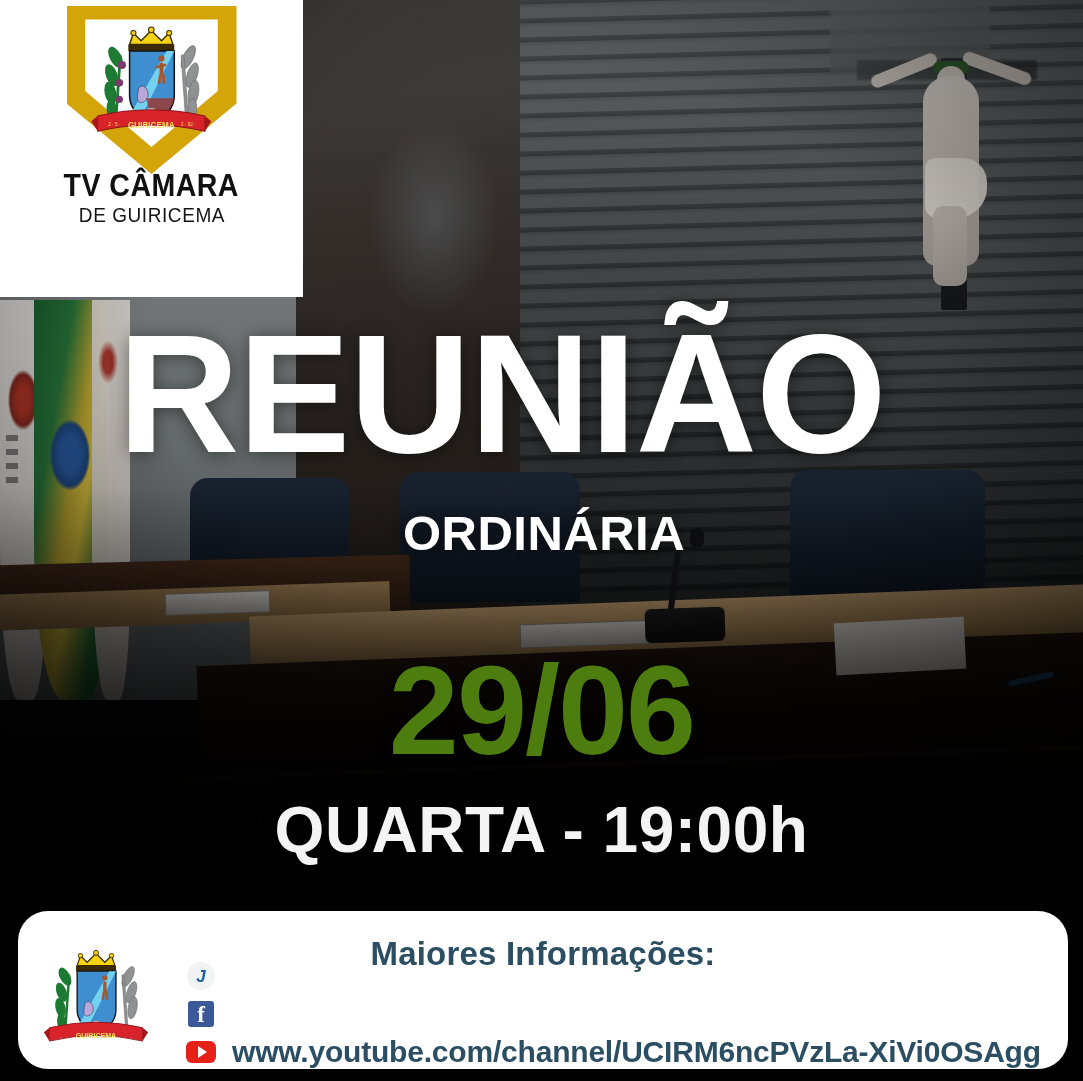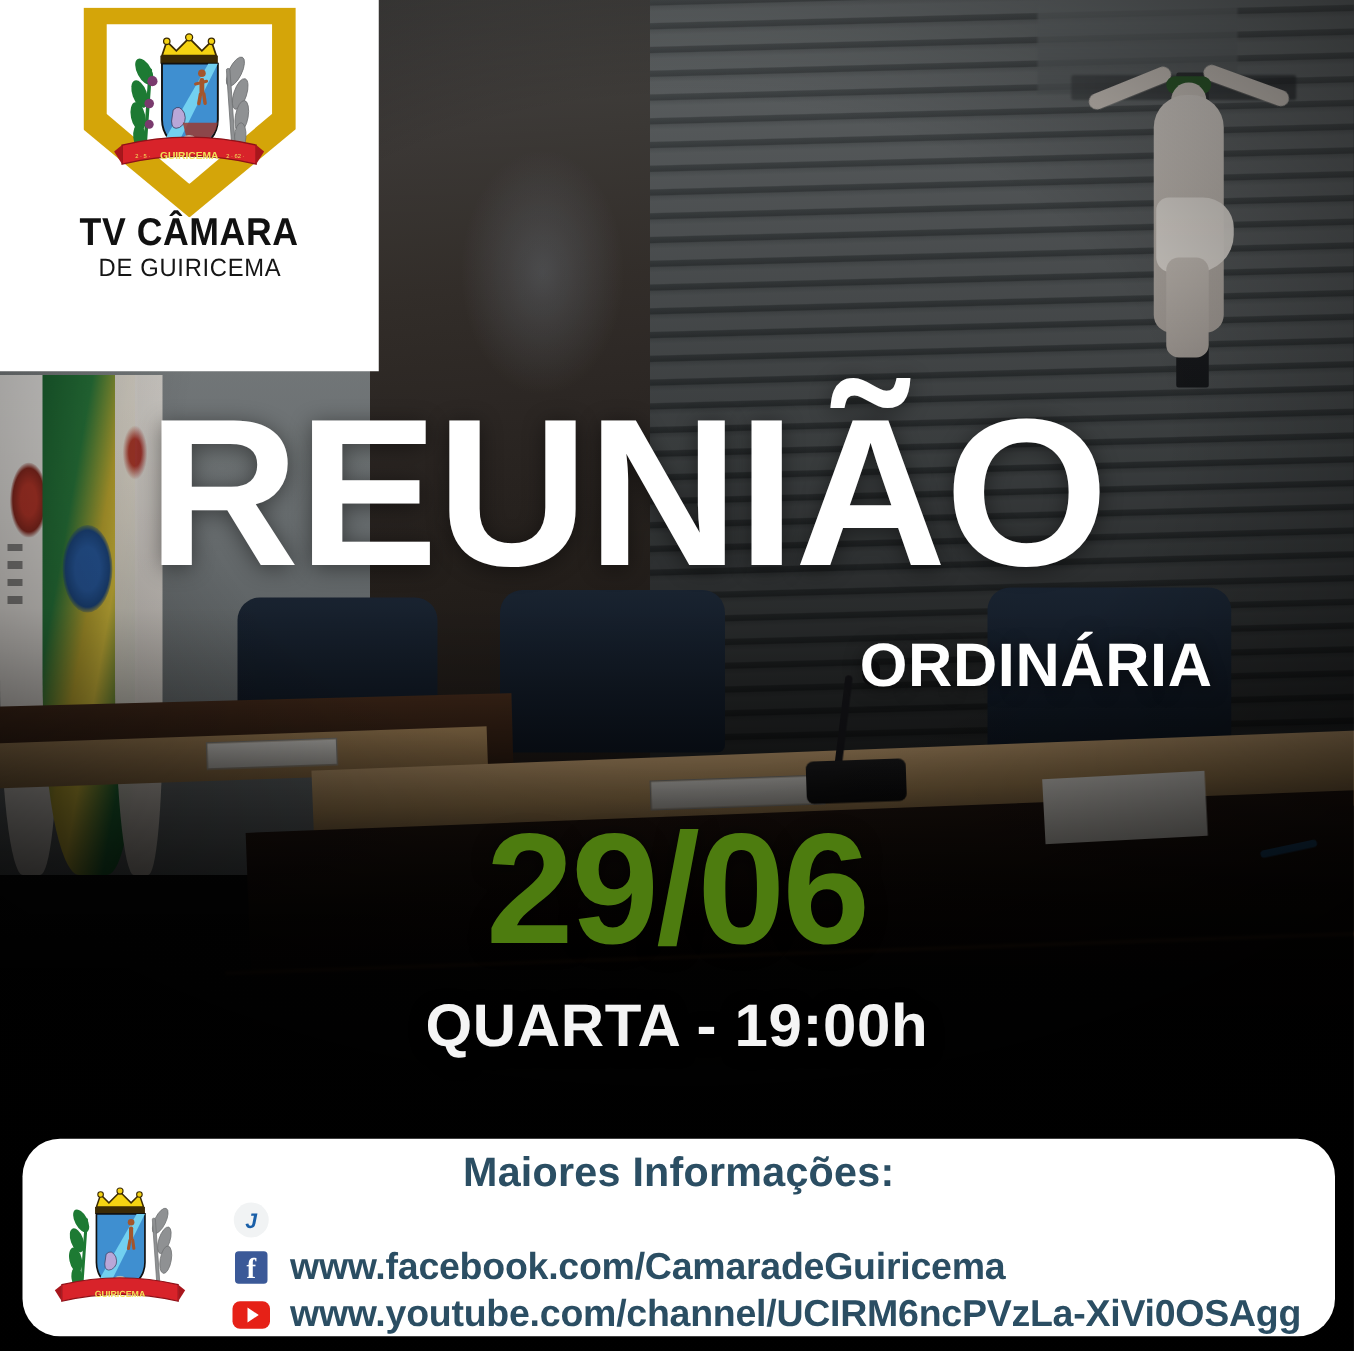--- a/index.html
+++ b/index.html
@@ -191,43 +191,43 @@
   
   .headline-wrap { position:absolute; left:0; top:0; width:1083px; z-index:15; }
   .headline {
     position:absolute; left:118px; top:315px; width:870px;
     font-size:168px; font-weight:bold; color:#fff; line-height:.95;
     letter-spacing:-1px; transform:scaleX(1.0);
     text-shadow:0 2px 18px rgba(0,0,0,.45);
   }
   .sub-headline {
     position:absolute; left:118px; top:505px; width:852px;
-    text-align:right; font-size:49px; font-weight:bold; color:#fff;
+    text-align:center; font-size:49px; font-weight:bold; color:#fff;
     letter-spacing:.5px; text-shadow:0 2px 14px rgba(0,0,0,.5);
   }
   .date-big {
     position:absolute; left:0; top:648px; width:1083px; text-align:center;
     font-size:126px; font-weight:bold; color:#4d7c0f; line-height:1;
     letter-spacing:-2px; text-shadow:0 3px 16px rgba(0,0,0,.6);
   }
   .date-sub {
     position:absolute; left:0; top:798px; width:1083px; text-align:center;
-    font-size:48px; font-weight:bold; color:#f4f4f4; line-height:1;
+    font-size:64px; font-weight:bold; color:#f4f4f4; line-height:1;
     letter-spacing:.5px; text-shadow:0 3px 14px rgba(0,0,0,.6);
   }
 
   
   .footer {
     position:absolute; left:18px; top:911px; width:1050px; height:158px;
     background:#ffffff; border-radius:30px; z-index:25;
     overflow:hidden;
   }
   .footer-title {
     text-align:center; color:#2b4e63; font-size:33px; font-weight:bold;
-    margin-top:8px; letter-spacing:.2px;
+    margin-top:24px; letter-spacing:.2px;
   }
   .footer-crest { position:absolute; left:22px; top:28px; width:112px; height:122px; }
   .links { position:absolute; left:168px; top:46px; }
   .link-row { display:flex; align-items:center; height:38px; }
   .link-icon { width:30px; height:30px; margin-right:16px; flex:0 0 30px;
                display:flex; align-items:center; justify-content:center; }
   .link-text { color:#2b4e63; font-size:30px; font-weight:bold; letter-spacing:-.2px; white-space:nowrap; }
 
   .ic-web { width:28px; height:28px; border-radius:50%; background:#f1f3f4;
             display:flex; align-items:center; justify-content:center; }
@@ -412,21 +412,20 @@
             </span>
         </span>
       </div>
 
       <div class="link-row">
         <span class="link-icon">
           <span class="ic-fb">
               <span>f</span>
             </span>
         </span>
-        <span class="link-text">www.facebook.com/CamaradeGuiricema</span>
       </div>
 
       <div class="link-row">
         <span class="link-icon">
           <span class="ic-yt">
               <i></i>
             </span>
         </span>
         <span class="link-text">www.youtube.com/channel/UCIRM6ncPVzLa-XiVi0OSAgg</span>
       </div>

